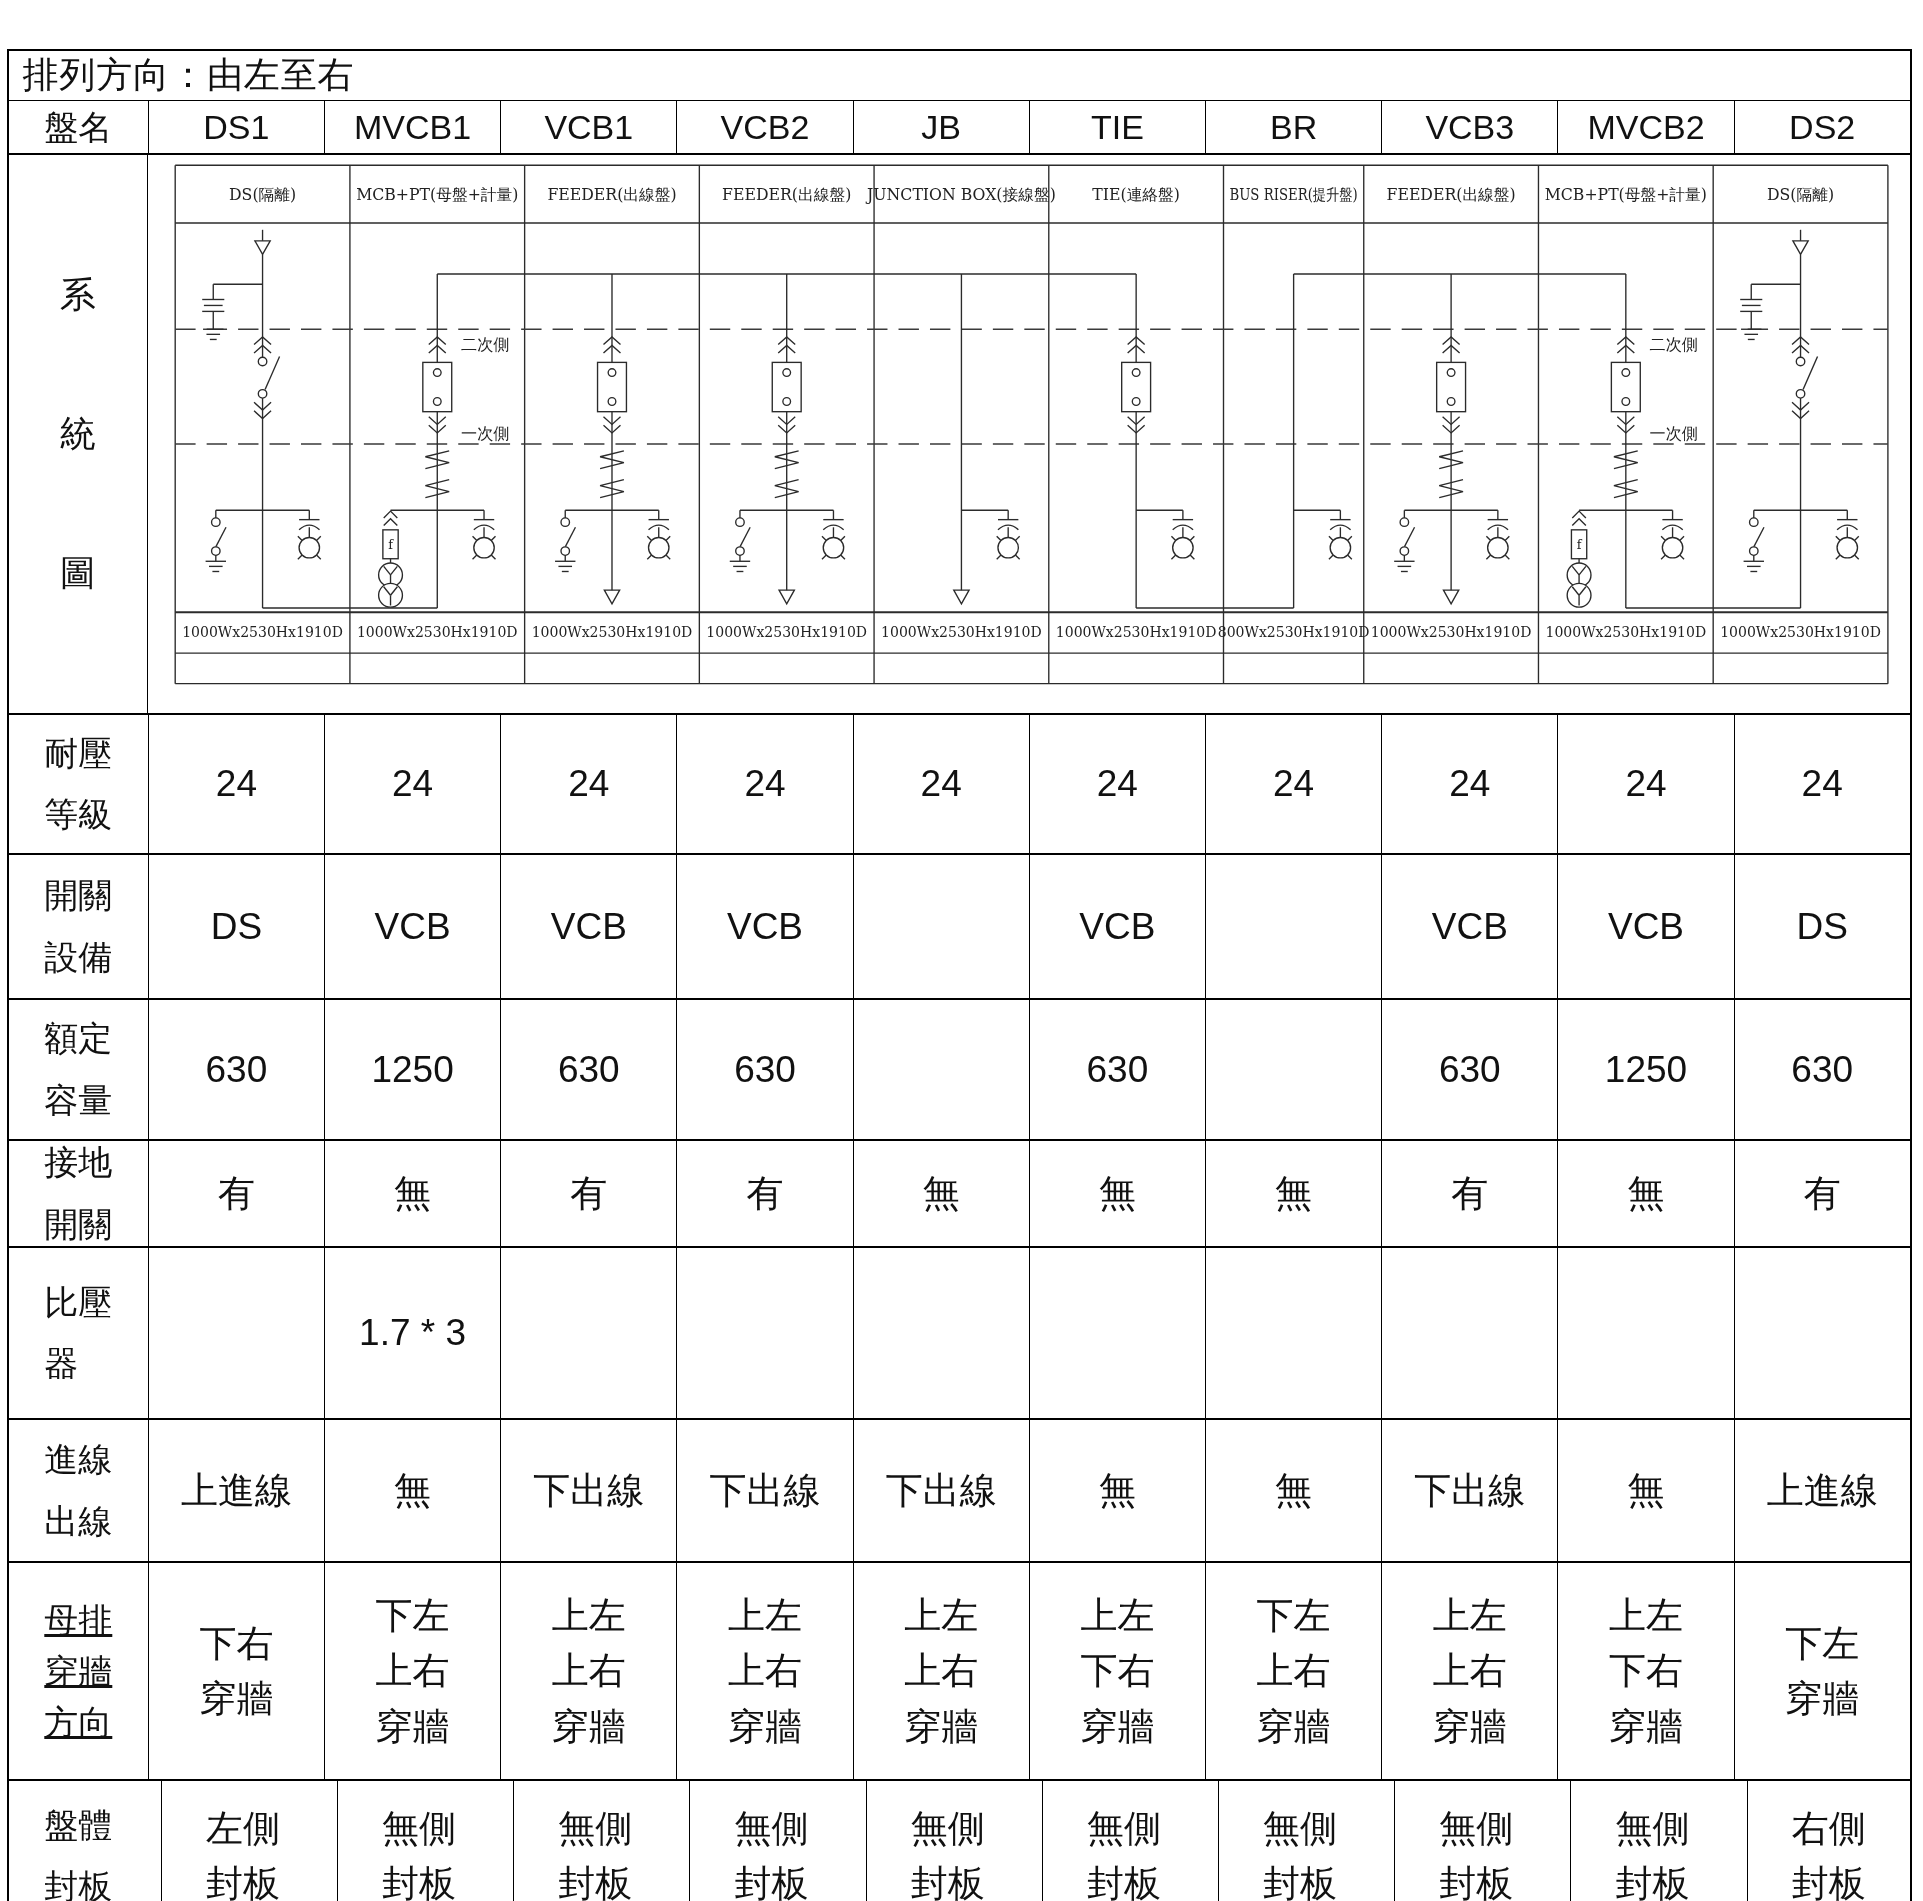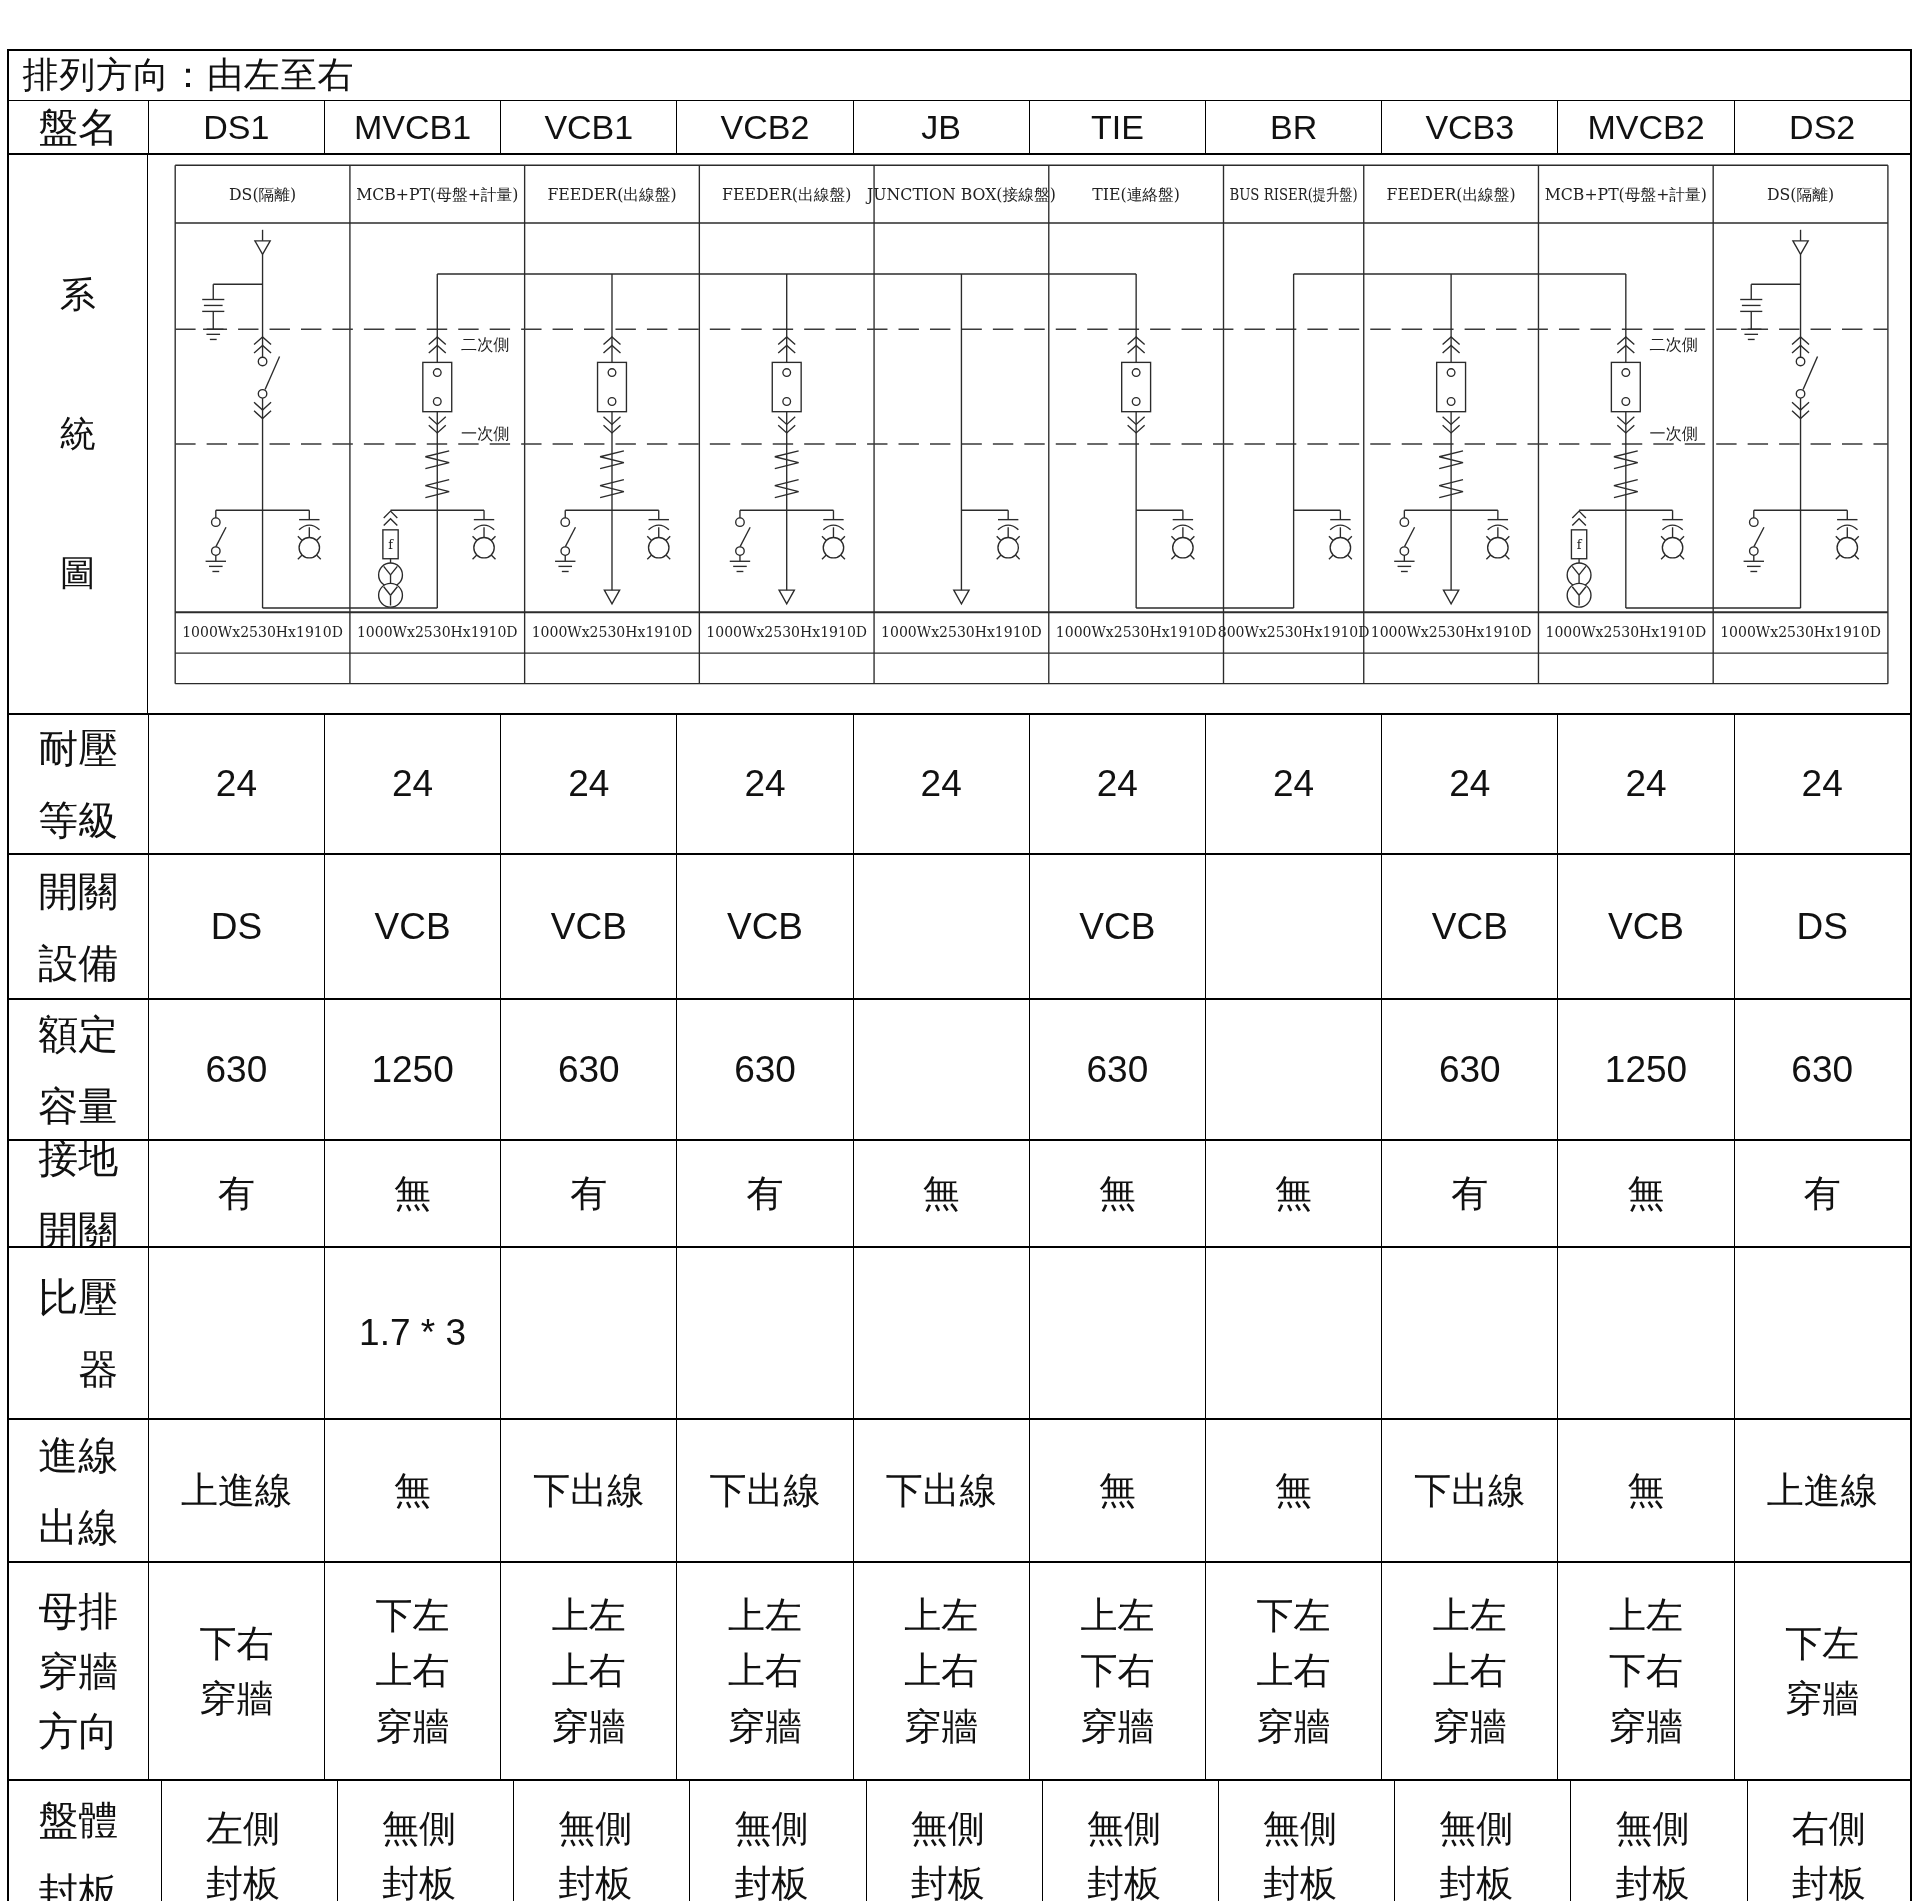--- a/index.html
+++ b/index.html
@@ -16,22 +16,22 @@
           border-left:1.7px solid #000; box-sizing:border-box; overflow:hidden; }
   .cell:first-child { border-left:none; }
   .diagram-row { height:560px; border-top:2.6px solid #000; display:grid;
                  grid-template-columns:139px 1fr; }
   .diagram-label { border-right:1.7px solid #000; display:flex; flex-direction:column;
                    justify-content:space-evenly; align-items:center;
                    font-size:36px; box-sizing:border-box; padding:25.6px 0; }
   .diagram-area { position:relative; }
   .diagram-area svg { display:block; width:100%; height:100%; }
   .data-row { border-top:2.6px solid #000; font-size:37px; }
-  .row-label { white-space:pre-line; text-align:right; line-height:1.8; font-size:40px; }
-  .row-label.tight { line-height:1.5; }
+  .row-label { white-space:pre-line; text-align:left; line-height:1.8; font-size:34px; }
+  .row-label.tight { line-height:1.5;text-decoration:underline; }
   .value-cell { white-space:pre-line; text-align:center; line-height:1.5; }
 </style>
 </head>
 <body>
 
 <div class="sheet">
   <div class="trow title-row">排列方向：由左至右</div>
   <div class="trow grid-row header-row" id="header-row">
       <div class="cell row-label" style="line-height: 1;">盤名</div>
       <div class="cell ">DS1</div>

